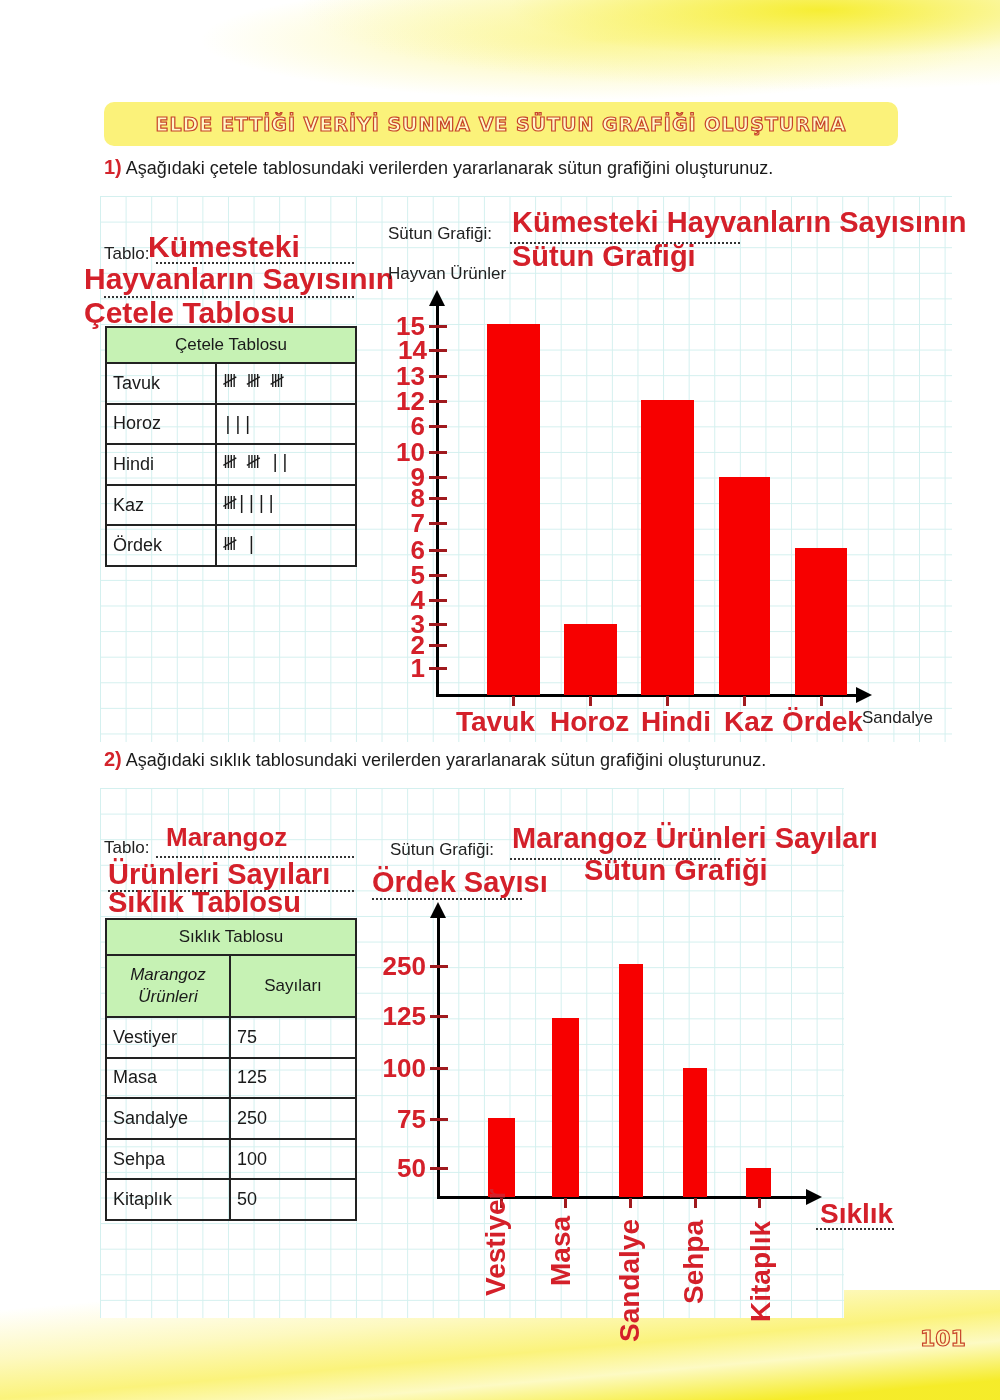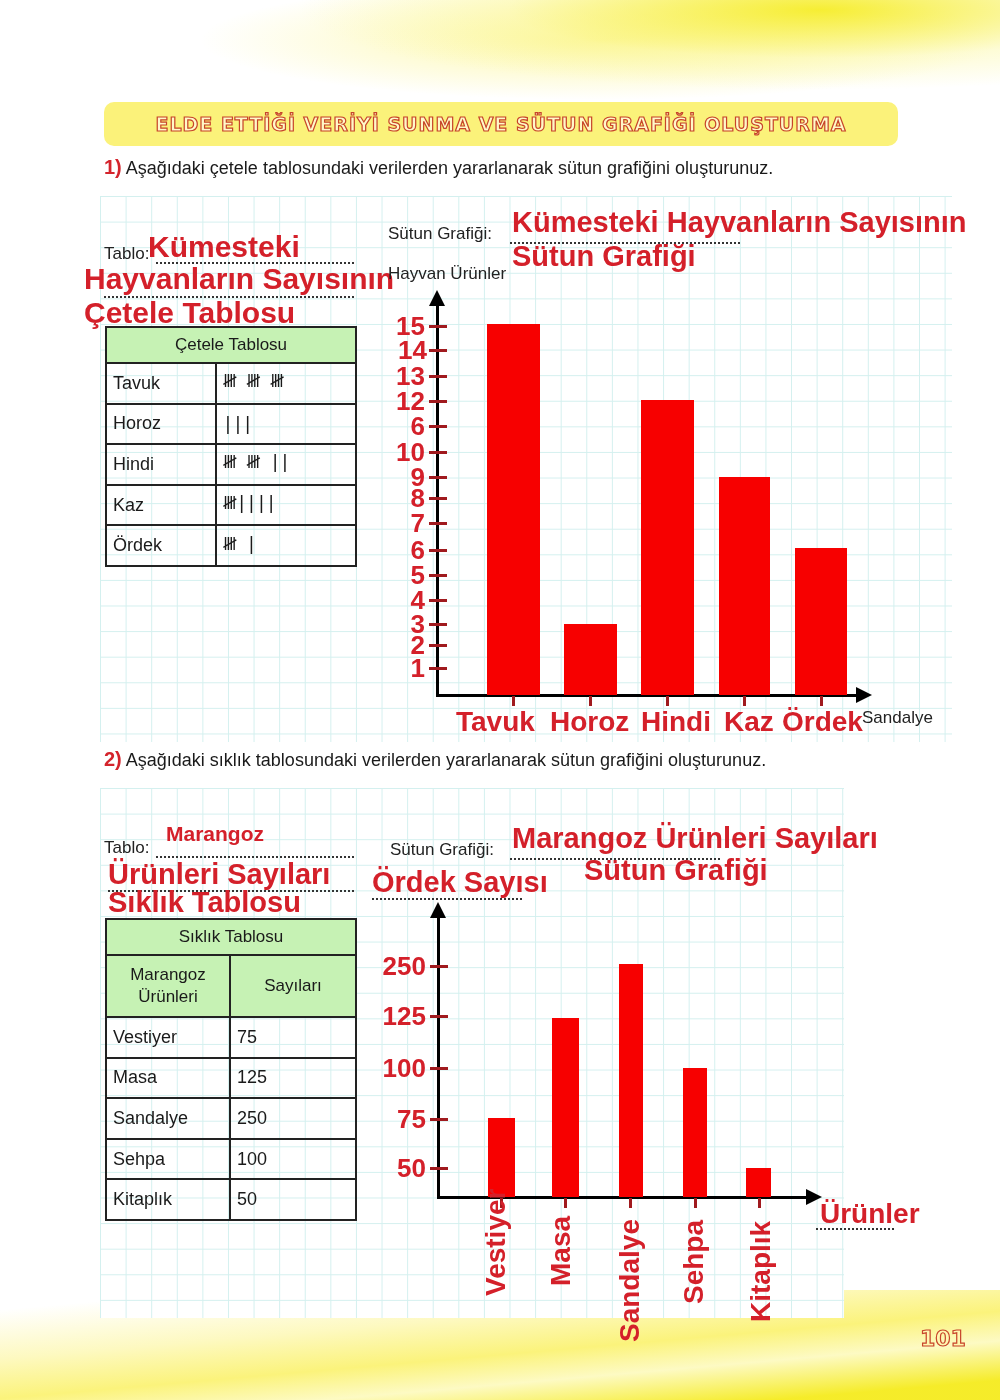--- a/index.html
+++ b/index.html
@@ -151,31 +151,31 @@
 
 <div class="question" style="top:748px;">
   <span class="num">2)</span><span>Aşağıdaki sıklık tablosundaki verilerden yararlanarak sütun grafiğini oluşturunuz.</span>
 </div>
 
 <div class="grid" style="left:100px; top:788px; width:744px; height:530px;"></div>
 
 <span class="lbl" style="left:104px; top:838px;">Tablo:</span>
 <div class="dots" style="left:156px; top:856px; width:198px;"></div>
 <div class="dots" style="left:108px; top:890px; width:246px;"></div>
-<span class="red" style="left:166px; top:822px; font-size:21px;">Marangoz</span>
+<span class="red" style="left:166px; top:822px; font-size:26px;">Marangoz</span>
 <span class="red" style="left:108px; top:858px; font-size:29px;">Ürünleri Sayıları</span>
 <span class="red" style="left:108px; top:886px; font-size:29px;">Sıklık Tablosu</span>
 
 <table class="t" style="left:105px; top:918px; width:252px;">
   <tbody>
       <tr>
         <td class="hd" colspan="2" style="height:36px;">Sıklık Tablosu</td>
       </tr>
   <tr>
-    <td class="hd" style="width:124px; height:62px;">Marangoz Ürünleri</td>
+    <td class="hd" style="width:124px; height:62px;font-style:italic;">Marangoz Ürünleri</td>
     <td class="hd">Sayıları</td>
   </tr>
   <tr>
         <td>Vestiyer</td>
         <td class="c">75</td>
       </tr>
   <tr>
         <td>Masa</td>
         <td class="c">125</td>
       </tr>
@@ -228,16 +228,16 @@
 <div class="xtick" style="left:564px; top:1198px;"></div>
 <div class="xtick" style="left:629px; top:1198px;"></div>
 <div class="xtick" style="left:694px; top:1198px;"></div>
 <div class="xtick" style="left:758px; top:1198px;"></div>
 
 <span class="vname" style="left:480px; top:1296px;">Vestiyer</span>
 <span class="vname" style="left:545px; top:1286px;">Masa</span>
 <span class="vname" style="left:614px; top:1342px;">Sandalye</span>
 <span class="vname" style="left:678px; top:1304px;">Sehpa</span>
 <span class="vname" style="left:745px; top:1322px;">Kitaplık</span>
-<span class="red" style="left:820px; top:1198px; font-size:28px;">Ürünler</span>
+<span class="red" style="left:820px; top:1198px; font-size:28px;">Sıklık</span>
 <div class="dots" style="left:816px; top:1228px; width:78px;"></div>
 
 <span class="pagenum">101</span>
 
 </body></html>

